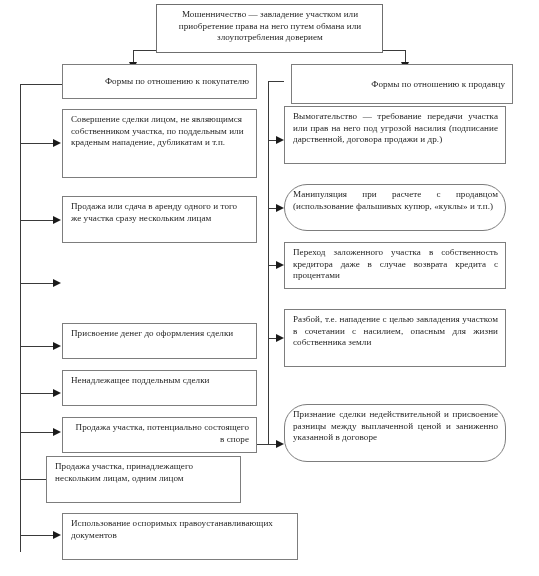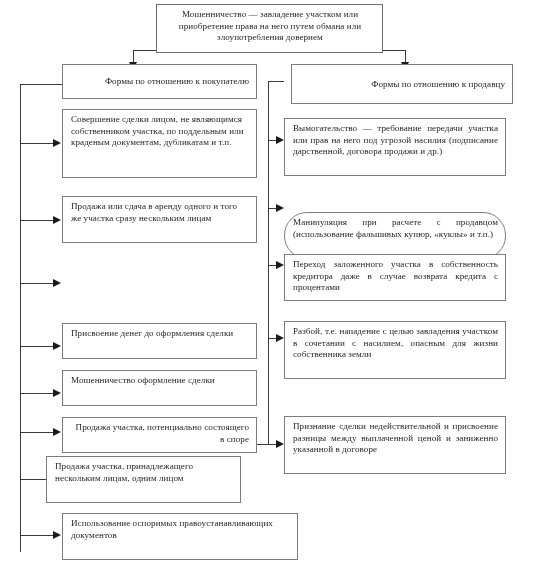--- a/index.html
+++ b/index.html
@@ -29,21 +29,21 @@
     border: 1px solid #7d7d7d;
     background: #ffffff;
     padding: 4px 7px 3px 8px;
     font-size: 9.1px;
     line-height: 11.7px;
     color: #1f1f1f;
     letter-spacing: 0.05px;
     z-index: 3;
   }
   .node.center { text-align: center; }
-  .node.just { text-align: justify; text-justify: inter-word; margin-top: 12px; }
+  .node.just { text-align: justify; text-justify: inter-word; }
   .node.mid { display: flex; flex-direction: column; justify-content: center; align-items: flex-end; }
 
   
   #node-root {
     border-color: #6f6f6f;
   }
 
   svg#wires {
     position: absolute;
     left: 0; top: 0;
@@ -133,61 +133,61 @@
 
   <div class="node mid" id="node-buyer-header" style="left:62px; top:64px; width:195px; height:35px;">
     <span>Формы по отношению к покупателю</span>
   </div>
 
   <div class="node mid center" id="node-seller-header" style="left:291px; top:64px; width:222px; height:40px;">
     <span>Формы по отношению к продавцу</span>
   </div>
 
   <div class="node" style="left:62px; top:109px; width:195px; height:69px;">
-    <span>Совершение сделки лицом, не являющимся собственником участка, по поддельным или краденым документам, дубликатам и т.п.</span>
+    <span>Совершение сделки лицом, не являющимся собственником участка, по поддельным или краденым нападение, дубликатам и т.п.</span>
   </div>
 
   <div class="node" style="left:62px; top:196px; width:195px; height:47px;font-family:Liberation Serif, serif;">
     <span>Продажа или сдача в аренду одного и того же участка сразу нескольким лицам</span>
   </div>
 
 
   <div class="node" style="left:62px; top:323px; width:195px; height:36px;">
     <span>Присвоение денег до оформления сделки</span>
   </div>
 
   <div class="node" style="left:62px; top:370px; width:195px; height:36px;">
-    <span>Мошенничество оформление сделки</span>
+    <span>Ненадлежащее поддельным сделки</span>
   </div>
 
   <div class="node" style="left:62px; top:417px; width:195px; height:36px;text-align:right;">
     <span>Продажа участка, потенциально состоящего в споре</span>
   </div>
 
   <div class="node" style="left:46px; top:456px; width:195px; height:47px;">
     <span>Продажа участка, принадлежащего нескольким лицам, одним лицом</span>
   </div>
 
   <div class="node" style="left:62px; top:513px; width:236px; height:47px;">
     <span>Использование оспоримых правоустанавливающих документов</span>
   </div>
 
   <div class="node just" style="left:284px; top:106px; width:222px; height:58px;">
     <span>Вымогательство — требование передачи участка или прав на него под угрозой насилия (подписание дарственной, договора продажи и др.)</span>
   </div>
 
-  <div class="node just" style="left:284px; top:200px; width:222px; height:47px;border-radius:23px;">
+  <div class="node just" style="left:284px; top:184px; width:222px; height:47px;border-radius:23px;">
     <span>Манипуляция при расчете с продавцом (использование фальшивых купюр, «куклы» и т.п.)</span>
   </div>
 
   <div class="node just" style="left:284px; top:309px; width:222px; height:58px;">
     <span>Разбой, т.е. нападение с целью завладения участком в сочетании с насилием, опасным для жизни собственника земли</span>
   </div>
 
   <div class="node just" style="left:284px; top:242px; width:222px; height:47px;">
     <span>Переход заложенного участка в собственность кредитора даже в случае возврата кредита с процентами</span>
   </div>
 
-  <div class="node just" style="left:284px; top:404px; width:222px; height:58px;">
+  <div class="node just" style="left:284px; top:404px; width:222px; height:58px;border-radius:23px;">
     <span>Признание сделки недействительной и присвоение разницы между выплаченной ценой и заниженно указанной в договоре</span>
   </div>
 
 </div>
 
 </body></html>

